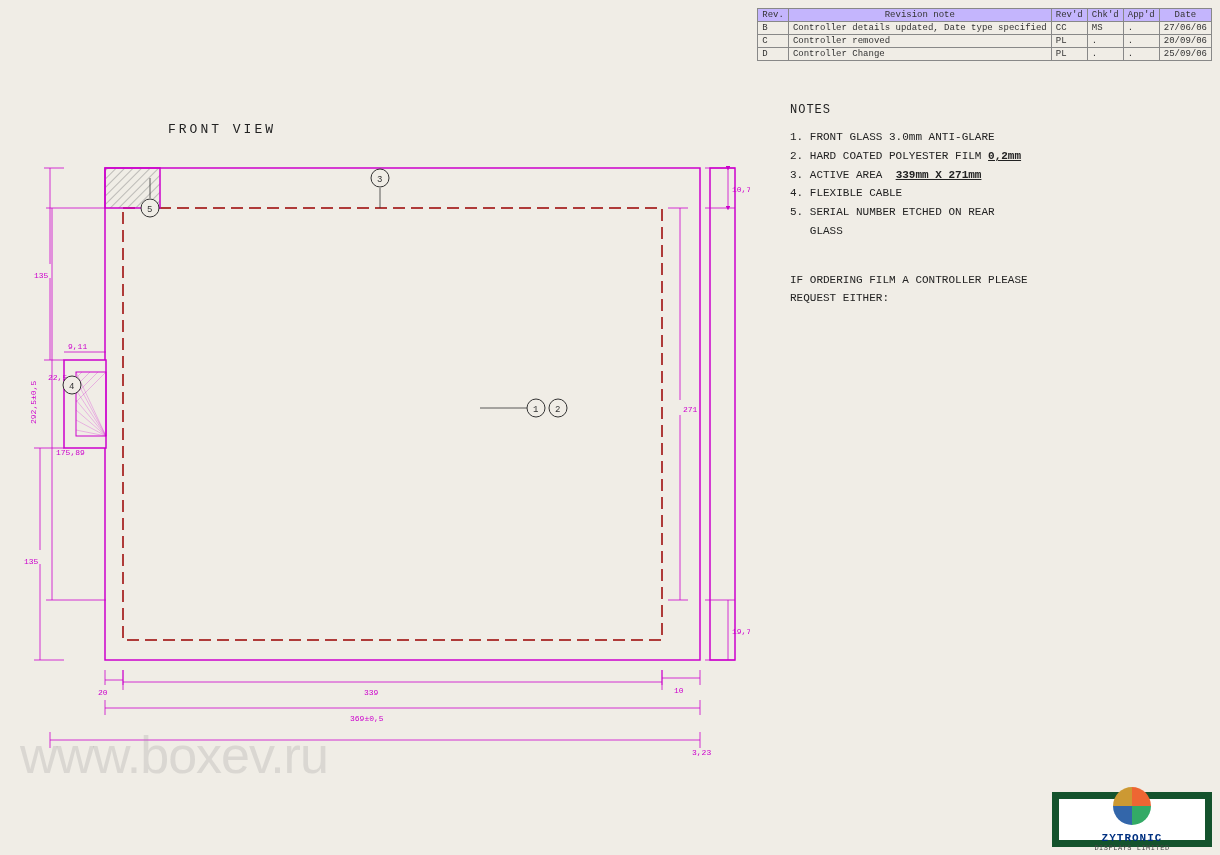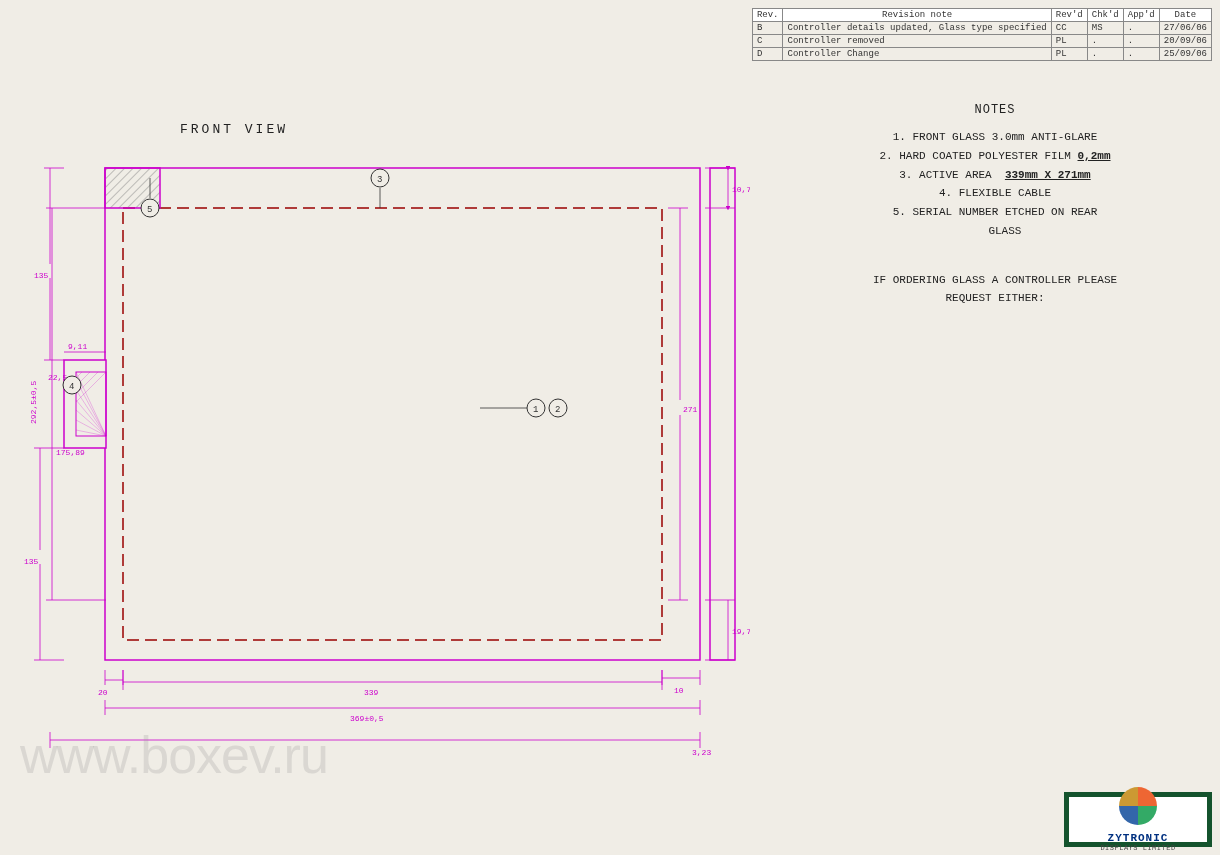--- a/index.html
+++ b/index.html
@@ -22,55 +22,54 @@
       color: #333;
       background: #f0ede6;
     }
     .revision-table td, .revision-table th {
       border: 1px solid #888;
       padding: 1px 4px;
       white-space: nowrap;
     }
     .revision-table th {
       font-weight: normal;
-      background: #ffffff;
+      background: #c4b5fd;
       margin-top: 25px;
     }
 
     
     .drawing-area {
       position: absolute;
       top: 60px;
       left: 20px;
       width: 730px;
       height: 720px;
     }
 
     
     .front-view-label {
       position: absolute;
       top: 62px;
-      left: 160px;
+      left: 148px;
       font-size: 13px;
       letter-spacing: 3px;
       color: #222;
       font-family: 'Courier New', Courier, monospace;
     }
 
     
     .notes-area {
       position: absolute;
       top: 100px;
       left: 790px;
       width: 410px;
       font-size: 11px;
       color: #222;
       font-family: 'Courier New', Courier, monospace;
       line-height: 1.7;
-      text-align: center;
     }
     .notes-area .notes-title {
       font-size: 12px;
       margin-bottom: 8px;
       letter-spacing: 1px;
     }
     .notes-area .note-line {
       white-space: pre;
     }
     .underline { text-decoration: underline; font-weight: bold; }
@@ -90,23 +89,23 @@
       font-family: Arial, sans-serif;
       white-space: nowrap;
       letter-spacing: -1px;
     }
 
     
     .zytronic-logo {
       position: absolute;
       bottom: 8px;
       right: 8px;
-      width: 148px;
+      width: 160px;
       height: 55px;
-      border: 5px solid #14532d;
+      border: 7px solid #14532d;
       display: flex;
       align-items: center;
       justify-content: center;
       background: white;
     }
     .zytronic-logo-inner {
       text-align: center;
     }
     .zytronic-circle {
       width: 38px;
@@ -145,21 +144,21 @@
       <tr>
     <th>Rev.</th>
     <th>Revision note</th>
     <th>Rev'd</th>
     <th>Chk'd</th>
     <th>App'd</th>
     <th>Date</th>
   </tr>
   <tr>
     <td>B</td>
-    <td>Controller details updated, Glass type specified</td>
+    <td>Controller details updated, Date type specified</td>
     <td>CC</td>
     <td>MS</td>
     <td>.</td>
     <td>27/06/06</td>
   </tr>
   <tr>
     <td>C</td>
     <td>Controller removed</td>
     <td>PL</td>
     <td>.</td>
@@ -314,21 +313,21 @@
   <div class="notes-title">NOTES</div>
 
   <div class="note-line">1. FRONT GLASS 3.0mm ANTI-GLARE</div>
   <div class="note-line">2. HARD COATED POLYESTER FILM <span class="underline">0,2mm</span></div>
   <div class="note-line">3. ACTIVE AREA  <span class="underline">339mm X 271mm</span></div>
   <div class="note-line">4. FLEXIBLE CABLE</div>
   <div class="note-line">5. SERIAL NUMBER ETCHED ON REAR</div>
   <div class="note-line">   GLASS</div>
 
   <div class="ordering-section">
-    <div class="note-line">IF ORDERING GLASS A CONTROLLER PLEASE</div>
+    <div class="note-line">IF ORDERING FILM A CONTROLLER PLEASE</div>
     <div class="note-line">REQUEST EITHER:</div>
     <br>
   </div>
 </div>
 
 <div class="watermark">www.boxev.ru</div>
 
 <div class="zytronic-logo">
   <div class="zytronic-logo-inner">
     <div class="zytronic-circle"></div>

